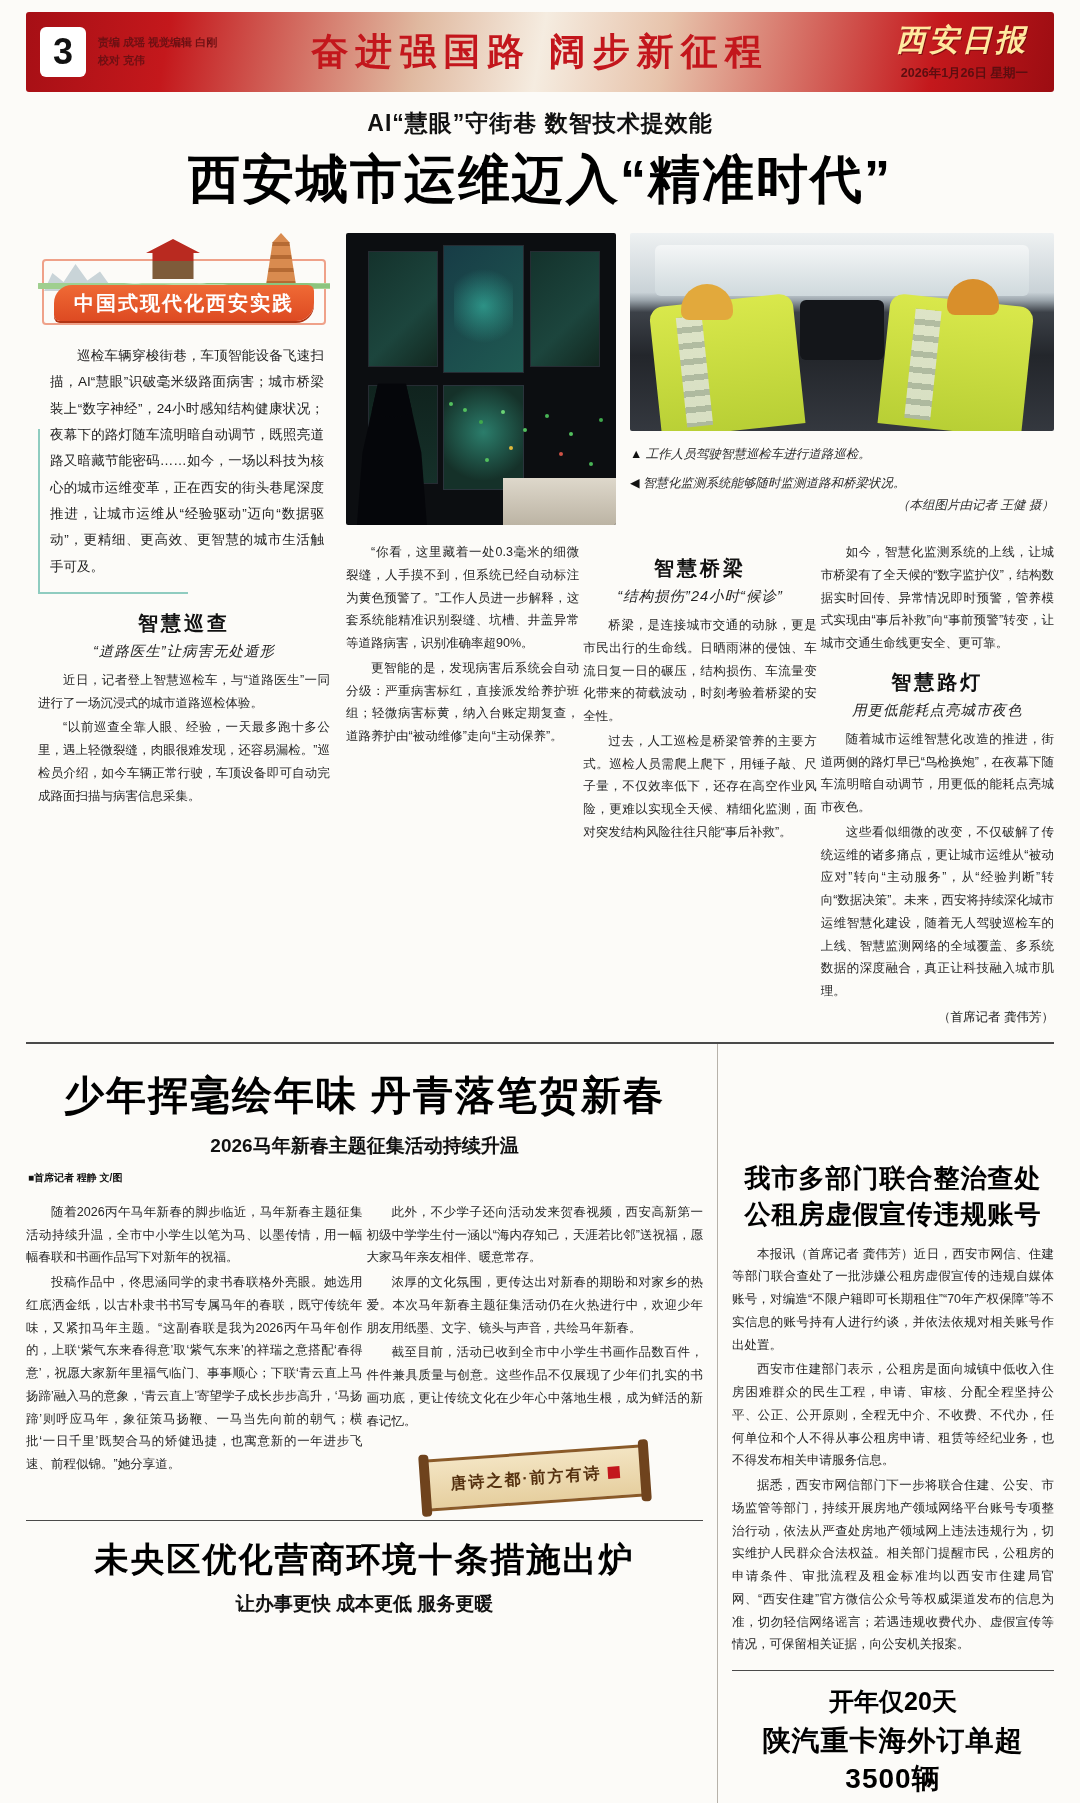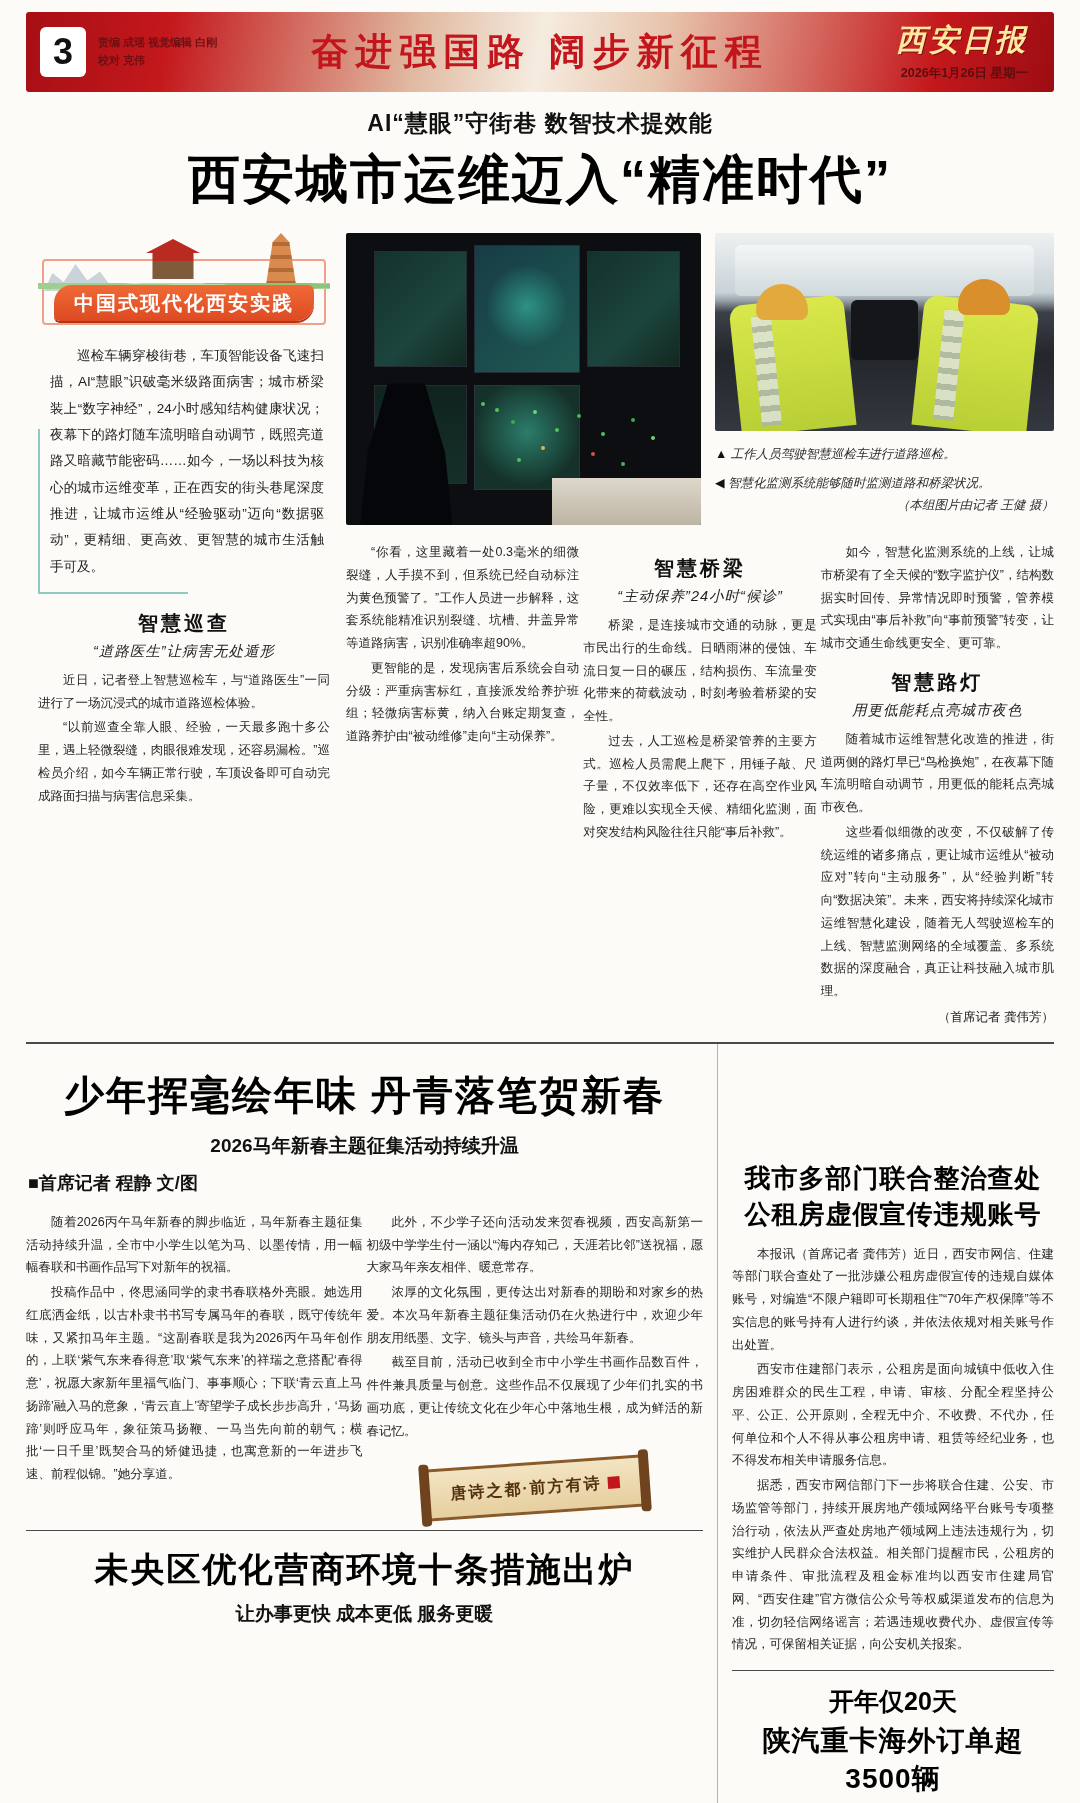--- a/index.html
+++ b/index.html
@@ -49,21 +49,21 @@
   .cr-p2 { left:36%; top:4%; width:30%; height:44%; background:linear-gradient(135deg,#173c46,#1f5a52); }
   .cr-p3 { left:68%; top:6%; width:26%; height:40%; }
   .cr-p4 { left:8%; top:52%; width:26%; height:34%; background:linear-gradient(#10231e,#153029); }
   .cr-map { position:absolute; left:36%; top:52%; width:30%; height:36%; background:radial-gradient(circle at 50% 45%,#2b7d6b 0%,#153129 70%),#112620; border:1px solid #2a343c; }
   .cr-dots { position:absolute; left:38%; top:58%; width:4px; height:4px; border-radius:50%; background:#53c05e;
     box-shadow:14px 6px 0 #53c05e,30px 18px 0 #3fa84c,52px 8px 0 #6bd475,74px 26px 0 #53c05e,96px 12px 0 #49b456,120px 30px 0 #53c05e,150px 16px 0 #3fa84c,170px 34px 0 #6bd475,60px 44px 0 #e0b93c,110px 50px 0 #d05246,36px 56px 0 #53c05e,140px 60px 0 #49b456; }
   .cr-glow { position:absolute; left:40%; top:10%; width:22%; height:30%; background:radial-gradient(circle,#3fd9c0 0%,rgba(23,60,70,0) 70%); opacity:.5; }
   .cr-person { position:absolute; left:4%; bottom:0; width:26%; height:62%; background:radial-gradient(circle at 50% 18%,#05060a 26%,transparent 27%),linear-gradient(#05060a,#05060a); clip-path:polygon(30% 22%,70% 22%,92% 60%,100% 100%,0 100%,8% 60%); }
   .cr-desk { position:absolute; left:58%; bottom:0; width:42%; height:16%; background:linear-gradient(#ded8cb,#bcb4a4); }
 
-  .photo-col { width:339px; flex:none; }
+  .photo-col { width:424px; flex:none; }
   .vehicle { height:198px; background:linear-gradient(180deg,#eef1f2 0%,#c9d2d7 30%,#9aa4ab 34%,#3c4148 40%,#23262b 62%,#34383f 100%); }
   .vh-wind { position:absolute; left:6%; top:6%; width:88%; height:26%; background:linear-gradient(#f4f6f6,#cfd9dd); border-radius:6px; }
   .vh-worker { position:absolute; bottom:0; width:34%; height:66%; background:linear-gradient(#d9e84b,#b8cf35); border-radius:14px 14px 0 0; }
   .vh-w1 { left:6%; transform:rotate(-6deg); }
   .vh-w2 { right:6%; transform:rotate(6deg); }
   .vh-stripe { position:absolute; left:18%; top:10%; width:18%; height:84%; background:repeating-linear-gradient(180deg,#dfe3e6 0 10px,#aab3b8 10px 16px); opacity:.8; }
   .vh-helmet { position:absolute; width:52px; height:36px; border-radius:26px 26px 8px 8px; }
   .vh-h1 { left:12%; top:26%; background:#e2a93c; }
   .vh-h2 { right:13%; top:23%; background:#d98f2b; }
   .vh-console { position:absolute; left:40%; top:34%; width:20%; height:30%; background:#14161a; border-radius:6px; }
@@ -80,21 +80,21 @@
   .rule { border:none; border-top:2px solid #4a4a4a; margin:16px 0 0 0; }
 
   
   .lower { display:flex; gap:14px; margin-top:0; height:940px; }
   .lower-left { flex:1; min-width:0; padding-top:14px; }
   .vrule { width:1px; background:#b7b2aa; flex:none; }
   .sidebar { width:322px; flex:none; padding-top:116px; }
 
   .headline2 { text-align:center; font-size:40px; font-weight:900; color:#000; letter-spacing:2px; margin-top:10px; }
   .deck2 { text-align:center; font-size:19px; font-weight:bold; color:#111; margin-top:10px; }
-  .byline { font-size:18px; font-weight:bold; color:#111; margin:12px 0 10px 2px; }
+  .byline { font-size:10px; font-weight:bold; color:#111; margin:12px 0 10px 2px; }
   .art2-cols { }
 
   .girl-photo { height:318px; background:linear-gradient(#c6c4c0 74%,#9e9c98 74%); }
   .gl-hair { position:absolute; left:50%; top:8%; width:56px; height:64px; margin-left:-28px; background:#2a2320; border-radius:26px 26px 18px 18px; }
   .gl-face { position:absolute; left:50%; top:11%; width:36px; height:34px; margin-left:-18px; background:#e9cbb0; border-radius:50%; }
   .gl-torso { position:absolute; left:50%; top:24%; width:84px; height:34%; margin-left:-42px; background:#cfe0ea; border-radius:16px 16px 6px 6px; }
   .gl-legs { position:absolute; left:50%; top:57%; width:62px; height:32%; margin-left:-31px; background:#8ba1b6; }
   .gl-coup { position:absolute; top:14%; width:34px; height:64%; background:#c5251d; border:2px solid #a01712; }
   .gl-c1 { left:10%; } .gl-c2 { right:10%; }
   .gl-coup::before { content:""; position:absolute; left:50%; top:6px; bottom:6px; width:10px; margin-left:-5px; background:repeating-linear-gradient(180deg,#e9c063 0 9px,transparent 9px 15px); opacity:.9; }
@@ -201,21 +201,21 @@
         </div>
 
         <div class="cols3">
           <div class="col">
             <p class="bodyp">“你看，这里藏着一处0.3毫米的细微裂缝，人手摸不到，但系统已经自动标注为黄色预警了。”工作人员进一步解释，这套系统能精准识别裂缝、坑槽、井盖异常等道路病害，识别准确率超90%。</p>
             <p class="bodyp">更智能的是，发现病害后系统会自动分级：严重病害标红，直接派发给养护班组；轻微病害标黄，纳入台账定期复查，道路养护由“被动维修”走向“主动保养”。</p>
           </div>
           <div class="col">
             <div class="sec-head">
               <div class="sec-title">智慧桥梁</div>
-              <div class="sec-sub">“主动保养”24小时“候诊”</div>
+              <div class="sec-sub">“结构损伤”24小时“候诊”</div>
             </div>
             <p class="bodyp">桥梁，是连接城市交通的动脉，更是市民出行的生命线。日晒雨淋的侵蚀、车流日复一日的碾压，结构损伤、车流量变化带来的荷载波动，时刻考验着桥梁的安全性。</p>
             <p class="bodyp">过去，人工巡检是桥梁管养的主要方式。巡检人员需爬上爬下，用锤子敲、尺子量，不仅效率低下，还存在高空作业风险，更难以实现全天候、精细化监测，面对突发结构风险往往只能“事后补救”。</p>
           </div>
           <div class="col">
             <p class="bodyp">如今，智慧化监测系统的上线，让城市桥梁有了全天候的“数字监护仪”，结构数据实时回传、异常情况即时预警，管养模式实现由“事后补救”向“事前预警”转变，让城市交通生命线更安全、更可靠。</p>
             <div class="sec-head">
               <div class="sec-title">智慧路灯</div>
               <div class="sec-sub">用更低能耗点亮城市夜色</div>
             </div>

